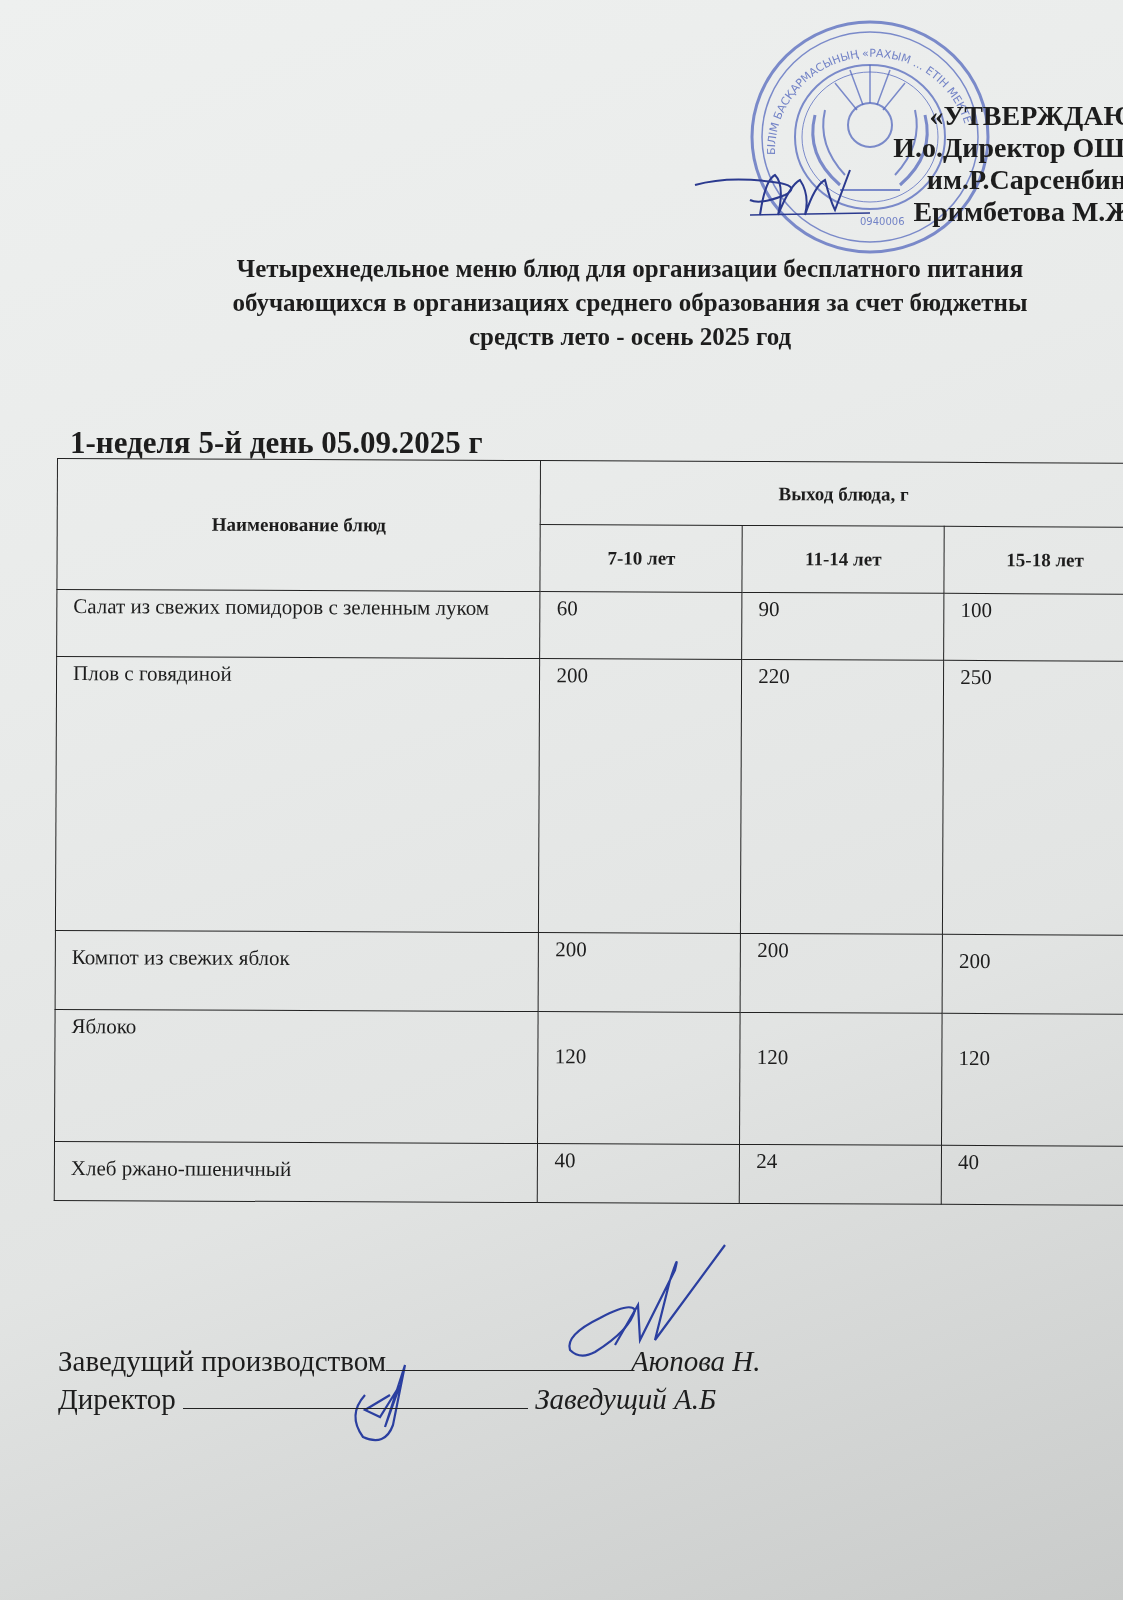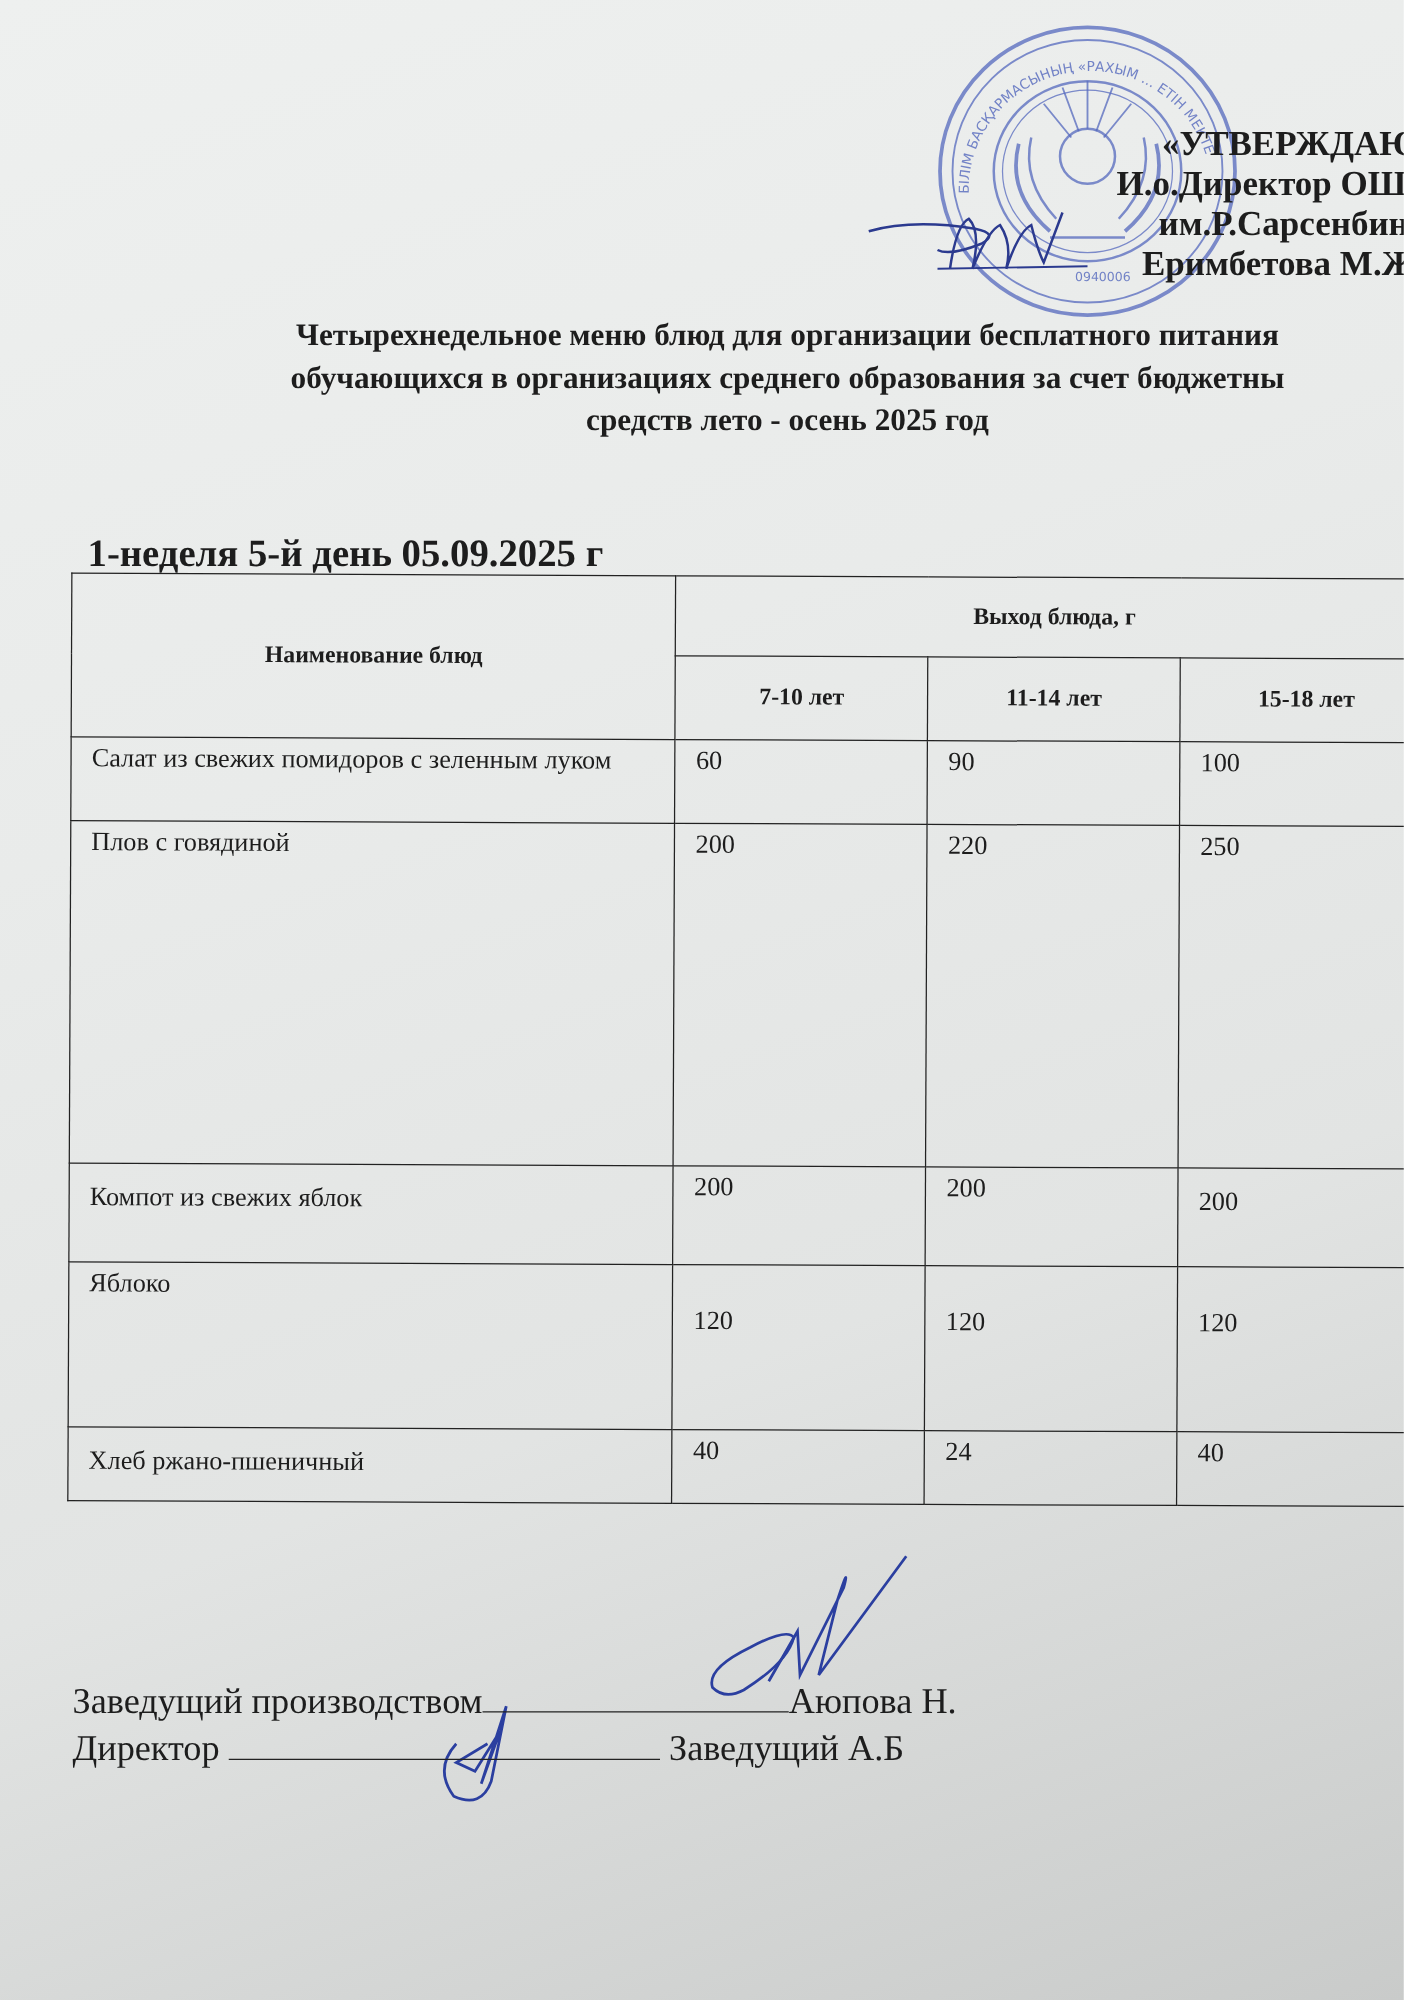--- a/index.html
+++ b/index.html
@@ -107,21 +107,21 @@
       font-size: 29px;
       line-height: 38px;
     }
     .footer .role { font-weight: normal; }
     .footer .line {
       display: inline-block;
       border-bottom: 1.5px solid #222;
       height: 22px;
       vertical-align: baseline;
     }
-    .footer .person { font-weight: normal; }
+    .footer .person { font-weight: normal; font-style: italic; }
     .sig-prod {
       position: absolute;
       left: 560px;
       top: 1240px;
       width: 180px;
       height: 130px;
     }
     .sig-nurse {
       position: absolute;
       left: 345px;

